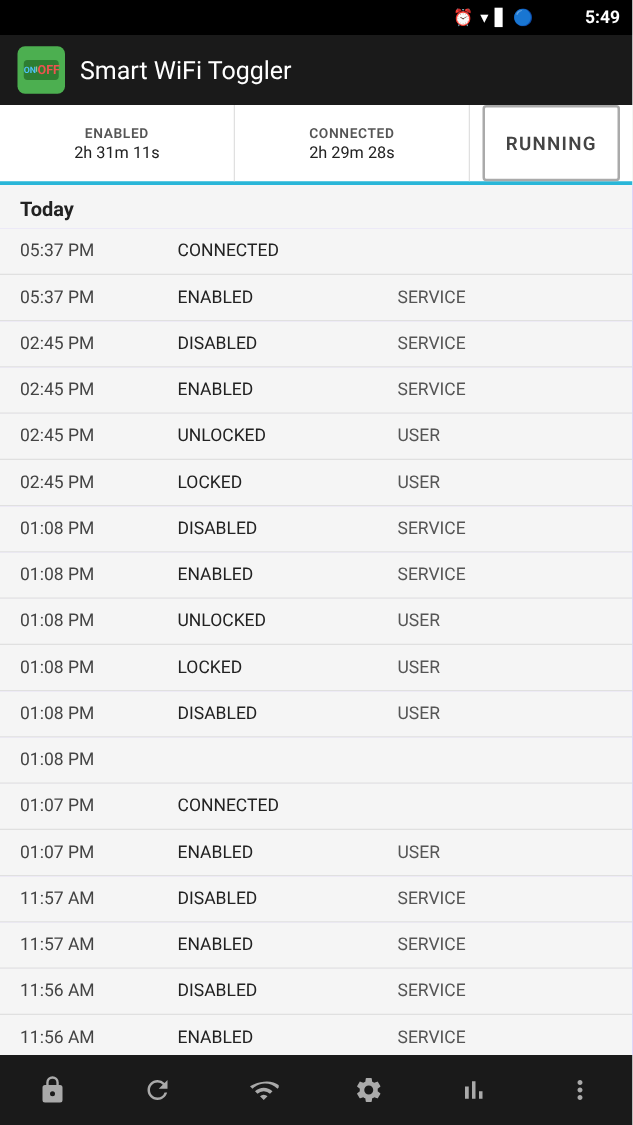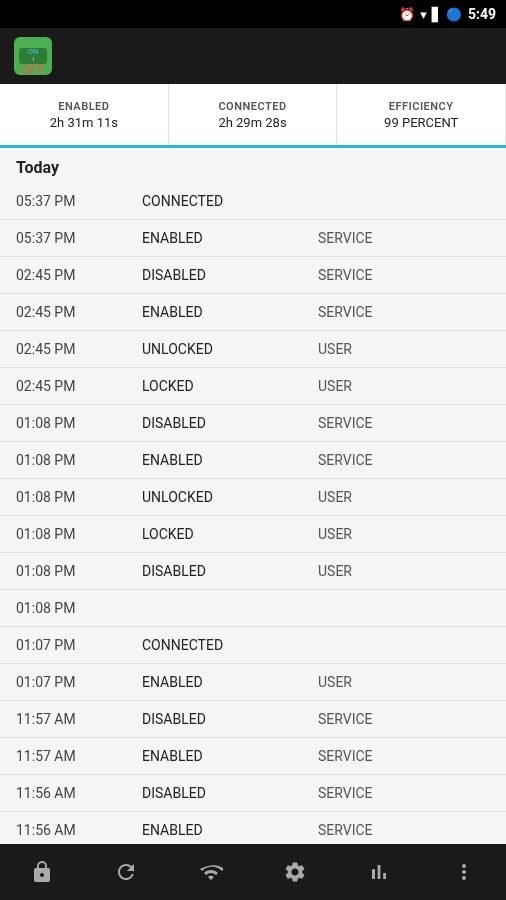--- a/index.html
+++ b/index.html
@@ -57,22 +57,21 @@
     .app-icon-inner {
       background: #2e7d32;
       width: 28px;
       height: 16px;
       border-radius: 3px;
       display: flex;
       align-items: center;
       justify-content: space-between;
       font-size: 8px;
       color: #fff;
-      font-weight: normal;
-      flex-direction: column;
+      font-weight: bold;
     }
     .app-title {
       color: #fff;
       font-size: 20px;
       font-weight: 400;
     }
 
     
     .stats-row {
       background: #fff;
@@ -187,46 +186,46 @@
 <div class="status-bar">
   <div class="status-bar-icons">
 
     <span style="font-size:13px;">⏰</span>
 
     <span style="font-size:13px;">▾</span>
 
     <span style="font-size:13px;">▋</span>
 
     <span style="font-size:13px;">🔵</span>
-    <span style="font-size:14px; font-weight:bold;">5:49</span>
+    <span style="font-size:14px; font-weight:bold;margin-left:36px;">5:49</span>
   </div>
 </div>
 
 <div class="app-bar">
   <div class="app-icon">
     <div class="app-icon-inner">
       <span style="color:#4fc3f7; font-size:7px;">ON</span>
       <span style="font-size:5px; color:#fff;">|</span>
-      <span style="color:#ef5350; font-size:13px;">OFF</span>
+      <span style="color:#ef5350; font-size:10px;">OFF</span>
     </div>
   </div>
+  <span class="app-title">Smart WiFi Toggler</span>
 </div>
 
 <div class="stats-row">
   <div class="stat-item">
     <span class="stat-label">ENABLED</span>
     <span class="stat-value">2h 31m 11s</span>
   </div>
   <div class="stat-item">
     <span class="stat-label">CONNECTED</span>
     <span class="stat-value">2h 29m 28s</span>
   </div>
-  <div class="stat-item">
-    <span class="stat-label">EFFICIENCY</span>
-    <span class="stat-value">99 PERCENT</span>
+  <div class="stat-running">
+    <span class="stat-running-label">RUNNING</span>
   </div>
 </div>
 
 <div class="log-container">
   <div class="log-section-header">Today</div>
   <div id="log-rows-container">
       <div class="log-row">
         <span class="log-time">05:37 PM</span>
         <span class="log-event">CONNECTED</span>
         <span class="log-source"></span>

